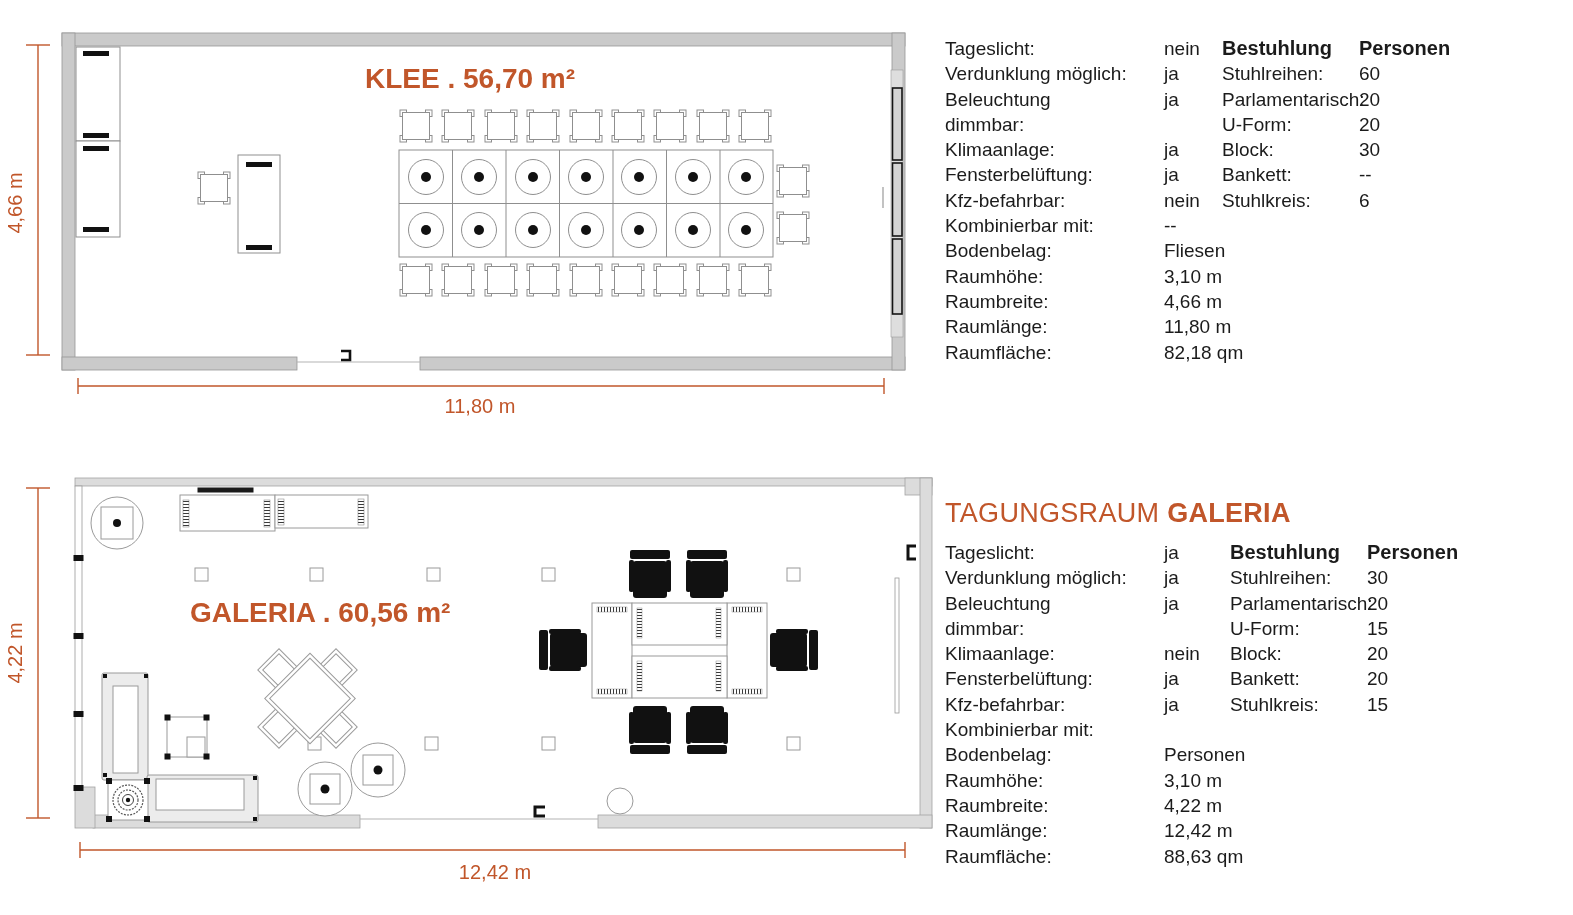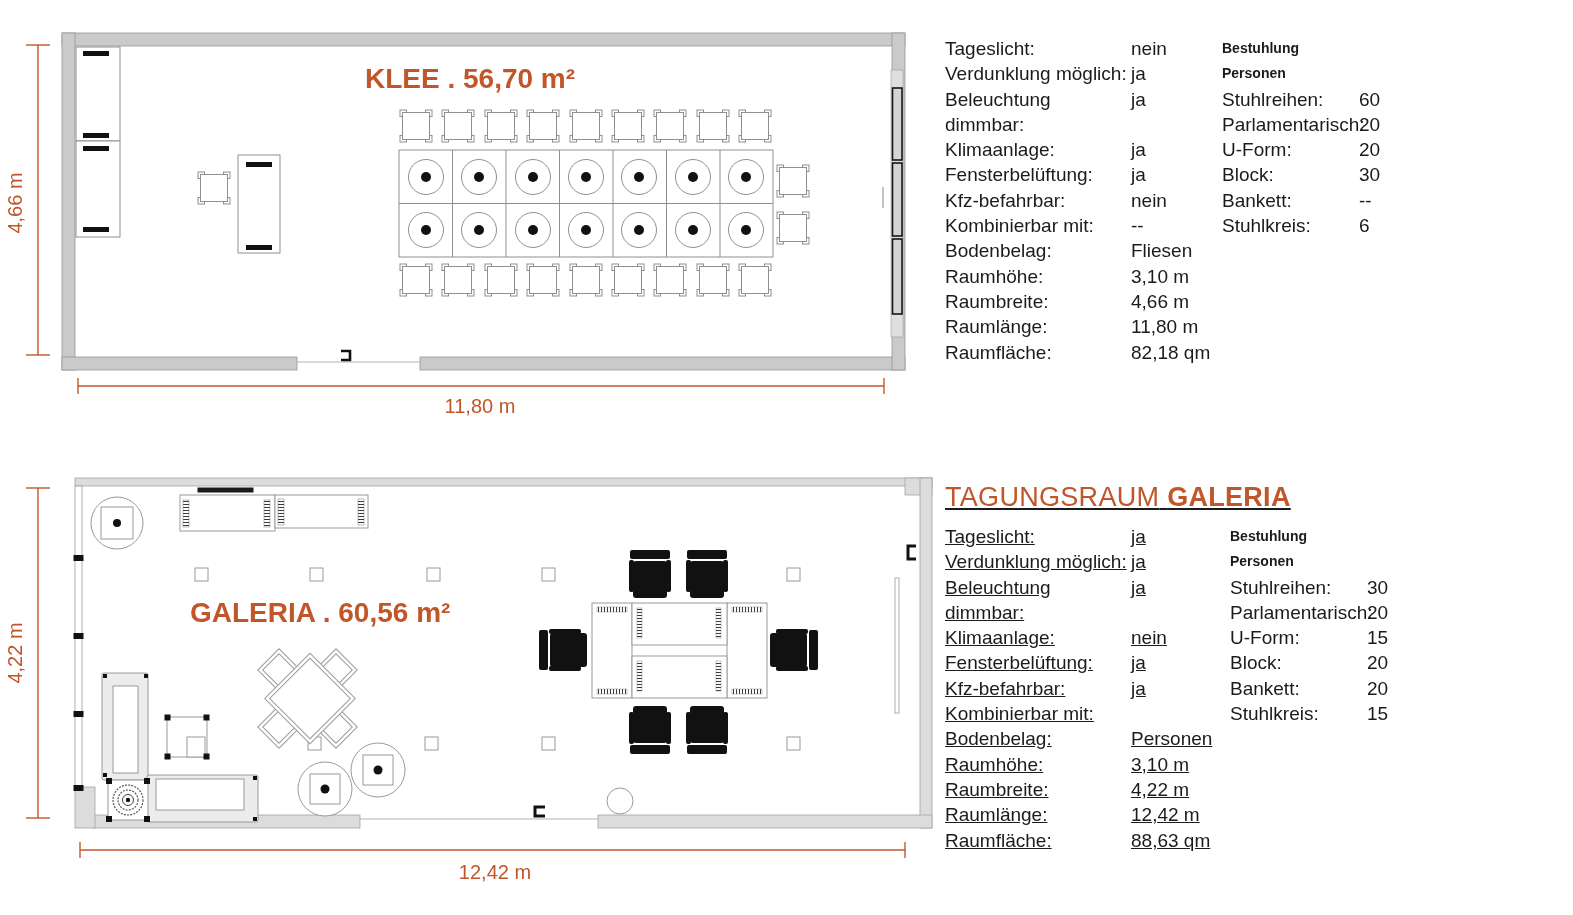--- a/index.html
+++ b/index.html
@@ -9,32 +9,32 @@
     width:1573px; height:915px; overflow:hidden;
     font-family:"Liberation Sans", sans-serif; color:var(--ink);
   }
   .canvas { position:relative; width:1573px; height:915px; background:#fff; }
   .plan-svg { position:absolute; left:0; }
   #plan-klee { top:0; }
   #plan-galeria { top:455px; }
 
   .room-info { position:absolute; left:945px; width:626px; }
   .room-info.klee { top:25px; }
-  .room-info.galeria { top:482px;text-decoration:underline; }
+  .room-info.galeria { top:498px; }
   .room-header { font-size:27px; font-weight:normal; color:var(--accent); letter-spacing:.3px; white-space:nowrap; }
   .room-header strong { font-weight:bold; }
   .info-body { position:relative; margin-top:11px; }
   .spec-table { width:310px; }
   .spec-row { display:flex; font-size:19px; line-height:25.3px; }
   .spec-label { width:186px; flex:none; }
-  .spec-value { width:118px; }
+  .spec-value { width:118px;margin-left:33px; }
   .seating-table { position:absolute; top:0; width:300px; }
   .klee .seating-table { left:277px; }
   .galeria .seating-table { left:285px; }
-  .seat-head { display:flex; font-size:14px; font-weight:bold; line-height:25.3px;flex-direction:column; }
+  .seat-head { display:flex; font-size:20px; font-weight:bold; line-height:25.3px; }
   .seat-row { display:flex; font-size:19px; line-height:25.3px; }
   .seat-label { width:137px; flex:none; }
 
   svg text { font-family:"Liberation Sans", sans-serif; }
   .plan-title { font-size:28px; font-weight:bold; fill:var(--accent); }
   .dim-label { font-size:20px; fill:var(--accent); }
   .dim-line { stroke:var(--accent); stroke-width:1.4; }
   .furn { fill:#fff; stroke:#8f8f8f; stroke-width:1; }
   .dchair { fill:#fff; stroke:#9a9a9a; stroke-width:1; }
 </style>

